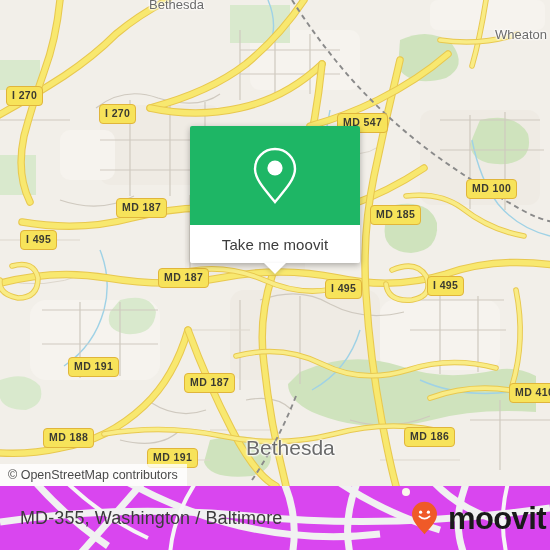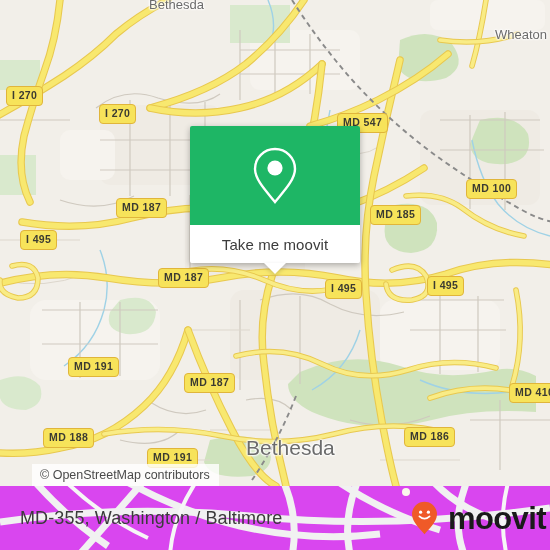--- a/index.html
+++ b/index.html
@@ -74,21 +74,20 @@
     position: absolute;
     left: 0;
     bottom: 0;
     background: rgba(255,255,255,0.80);
     color: #4a4a4a;
     font-family: "Liberation Sans", sans-serif;
     font-size: 12.5px;
     padding: 4px 9px 4px 8px;
     white-space: nowrap;
     line-height: 1.15;
-    margin-left: 32px;
   }
 
   
   .popup {
     position: absolute;
     left: 190px;
     top: 126px;
     width: 170px;
     box-shadow: 0 2px 6px rgba(0,0,0,0.30);
     border-radius: 2px;

